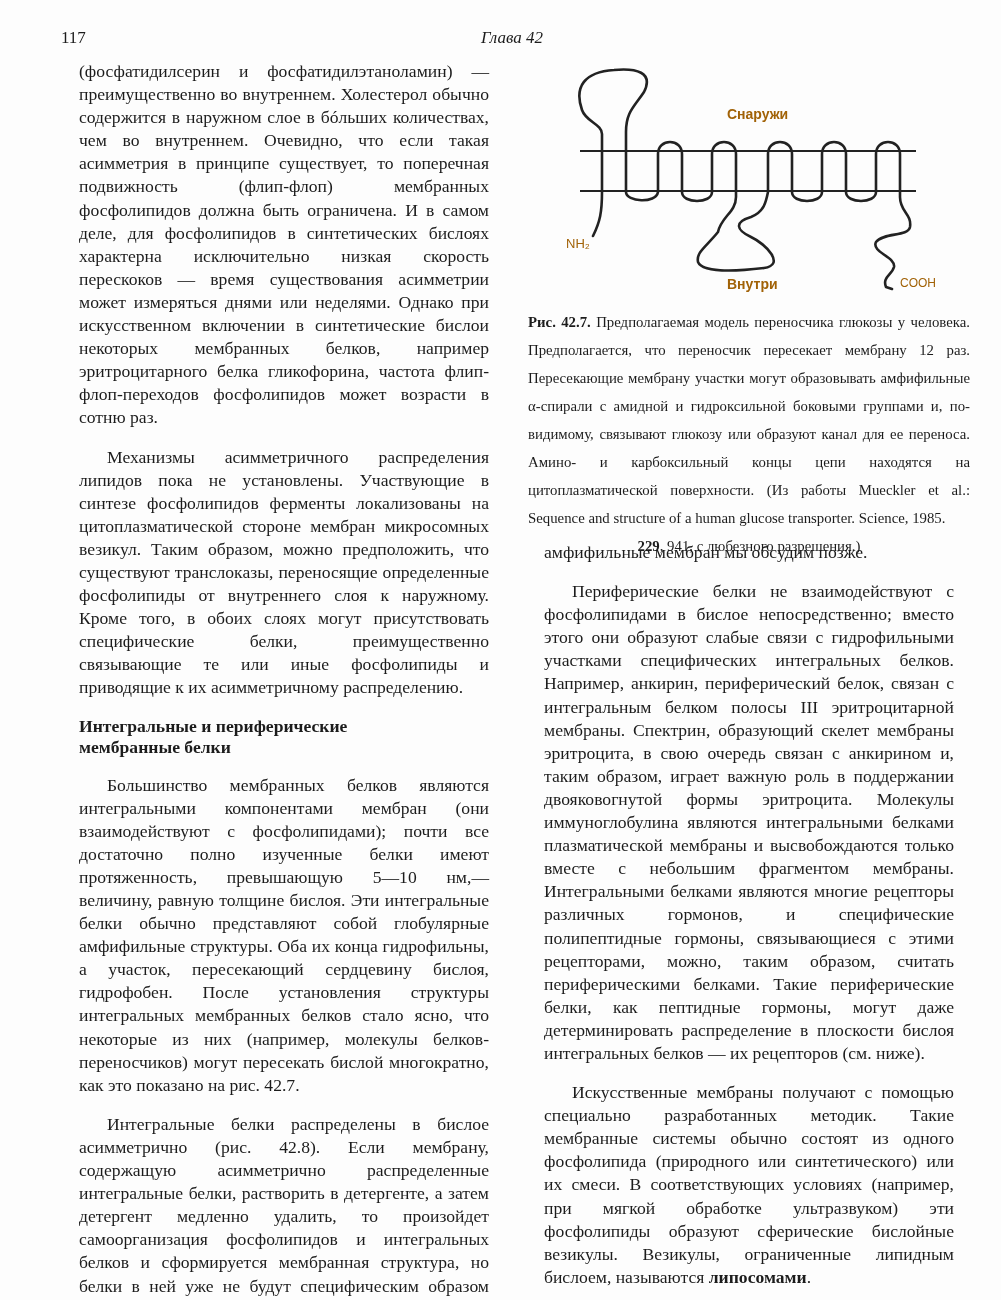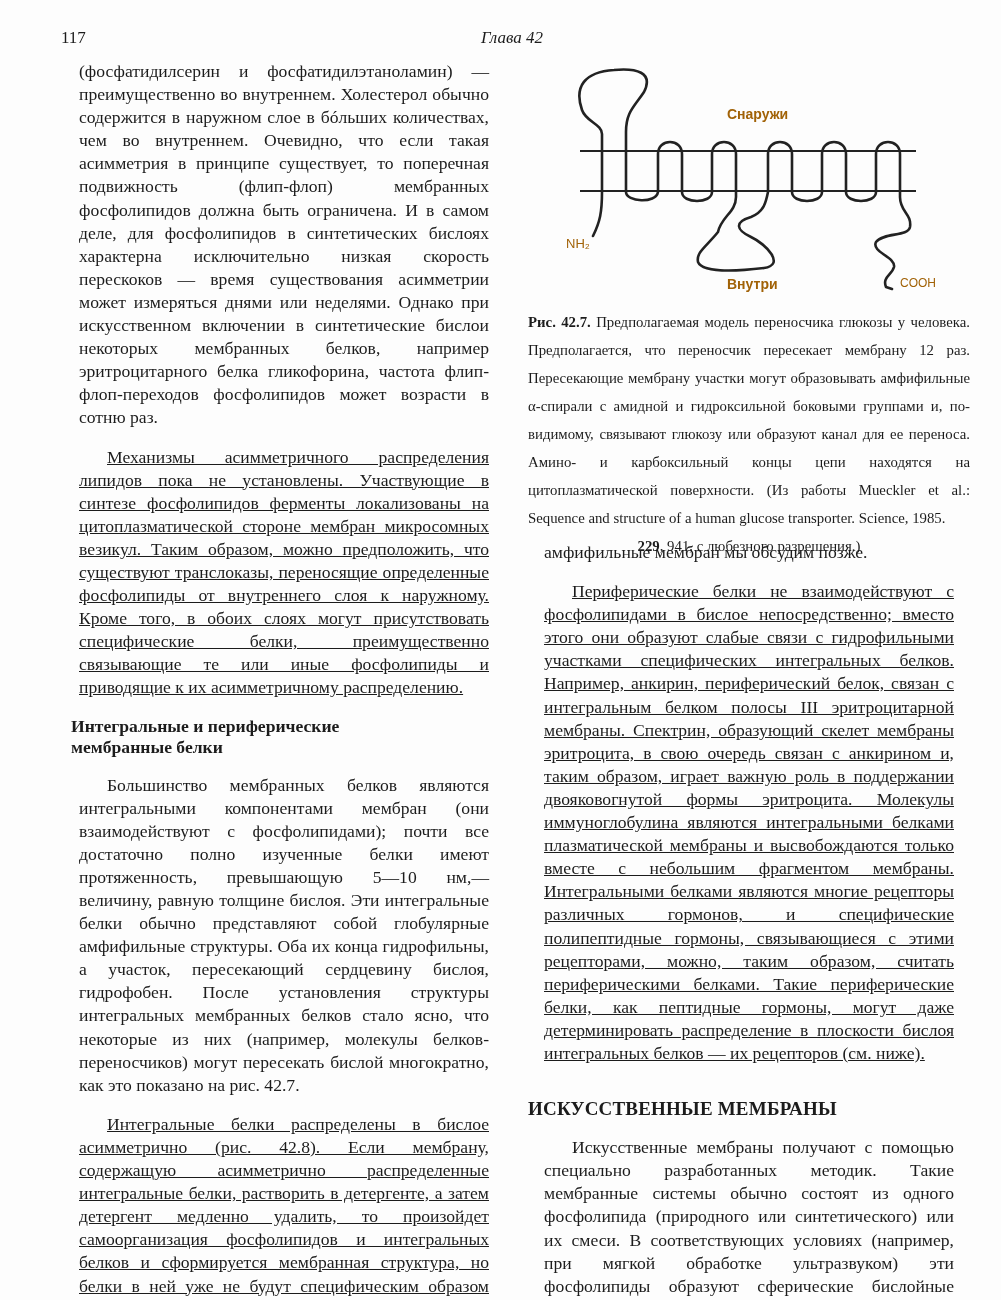--- a/index.html
+++ b/index.html
@@ -5,22 +5,22 @@
   html, body { margin: 0; padding: 0; background: #fdfdfd; }
   body { width: 1001px; height: 1300px; position: relative; overflow: hidden;
          font-family: "Liberation Serif", "DejaVu Serif", serif; color: #1c1c1c; }
   .page-num { position: absolute; left: 61px; top: 28px; font-size: 17px; }
   .running-head { position: absolute; left: 481px; top: 28px; font-size: 17px; font-style: italic; }
   .col { position: absolute; font-size: 17.6px; line-height: 23.1px; text-align: justify; }
   .col-left { left: 63px; top: 44px; width: 442px; }
   .col-right { left: 528px; top: 525px; width: 442px; }
   .col p { margin: 16px; text-indent: 0; }
   .col p.indent { text-indent: 28px; }
-  .col p + p { margin-top: 4px; text-decoration: underline; }
-  .subhead { font-weight: bold; font-size: 17.6px; line-height: 21px; margin: 14px 0 2px 8px; text-align: left; }
+  .col p + p { margin-top: 4px; }
+  .subhead { font-weight: bold; font-size: 17.6px; line-height: 21px; margin: 14px 0 2px 16px; text-align: left; }
   .section-head { font-weight: bold; font-size: 19px; letter-spacing: 0.2px; margin: 32px 0 14px 0; text-align: left; }
   .figure { position: absolute; left: 556px; top: 62px; width: 400px; height: 240px; }
   .fig-label { position: absolute; font-family: "Liberation Sans", "DejaVu Sans", sans-serif; color: #a16207; }
   .caption { position: absolute; left: 528px; top: 308px; width: 442px; font-size: 14.8px; line-height: 28px;
              font-family: "Liberation Serif", serif; text-align: justify; }
   .caption .cap-ref { font-weight: bold; }
   .caption .cap-last { text-align: center; display: block; }
   .bold { font-weight: bold; }
 </style>
 </head>
@@ -71,16 +71,15 @@
 </div>
 
 <div class="caption">
   <span class="cap-ref">Рис. 42.7.</span><span> Предполагаемая модель переносчика глюкозы у человека. Предполагается, что переносчик пересекает мембрану 12 раз. Пересекающие мембрану участки могут образовывать амфифильные α-спирали с амидной и гидроксильной боковыми группами и, по-видимому, связывают глюкозу или образуют канал для ее переноса. Амино- и карбоксильный концы цепи находятся на цитоплазматической поверхности. (Из работы Mueckler et al.: Sequence and structure of a human glucose transporter. Science, 1985.</span>
   <span class="cap-last"><span class="bold">229</span><span>, 941, с любезного разрешения.)</span></span>
 </div>
 
 <div class="col col-right">
   <p>амфифильные мембран мы обсудим позже.</p>
   <p class="indent">Периферические белки не взаимодействуют с фосфолипидами в бислое непосредственно; вместо этого они образуют слабые связи с гидрофильными участками специфических интегральных белков. Например, анкирин, периферический белок, связан с интегральным белком полосы III эритроцитарной мембраны. Спектрин, образующий скелет мембраны эритроцита, в свою очередь связан с анкирином и, таким образом, играет важную роль в поддержании двояковогнутой формы эритроцита. Молекулы иммуноглобулина являются интегральными белками плазматической мембраны и высвобождаются только вместе с небольшим фрагментом мембраны. Интегральными белками являются многие рецепторы различных гормонов, и специфические полипептидные гормоны, связывающиеся с этими рецепторами, можно, таким образом, считать периферическими белками. Такие периферические белки, как пептидные гормоны, могут даже детерминировать распределение в плоскости бислоя интегральных белков — их рецепторов (см. ниже).</p>
-  <div class="section-head">ИСКУССТВЕННЫЕ МЕМБРАНЫ</div>
   <p class="indent"><span>Искусственные мембраны получают с помощью специально разработанных методик. Такие мембранные системы обычно состоят из одного фосфолипида (природного или синтетического) или их смеси. В соответствующих условиях (например, при мягкой обработке ультразвуком) эти фосфолипиды образуют сферические бислойные везикулы. Везикулы, ограниченные липидным бислоем, называются </span><span class="bold">липосомами</span><span>.</span></p>
   <p class="indent">Рассмотрим несколько примеров использования</p>
 </div>
 
 </body></html>

